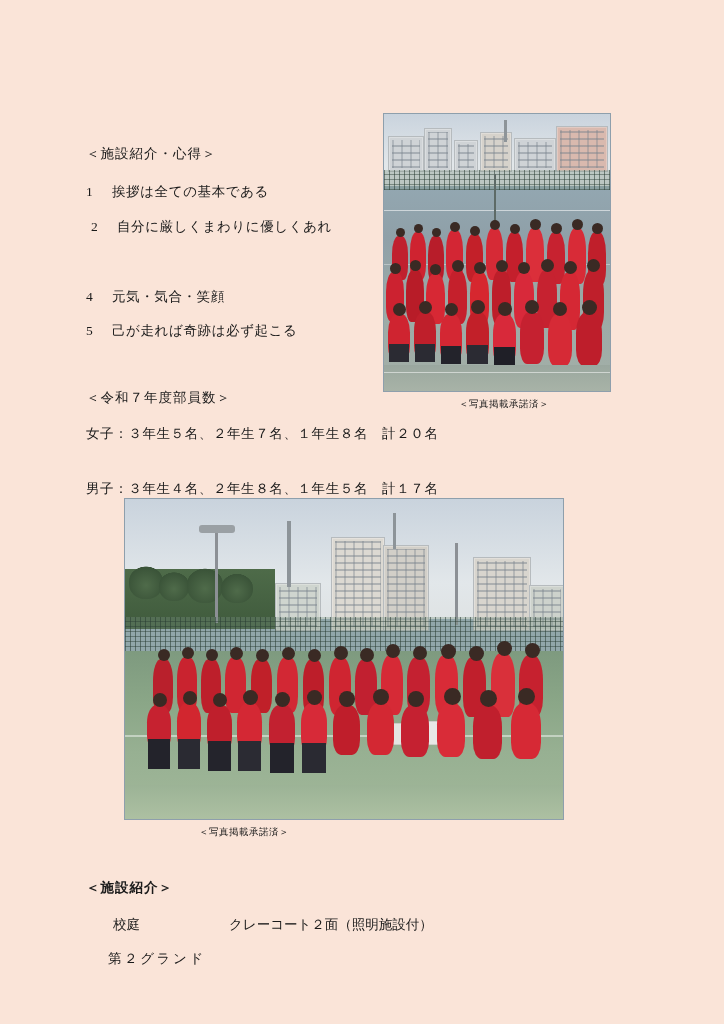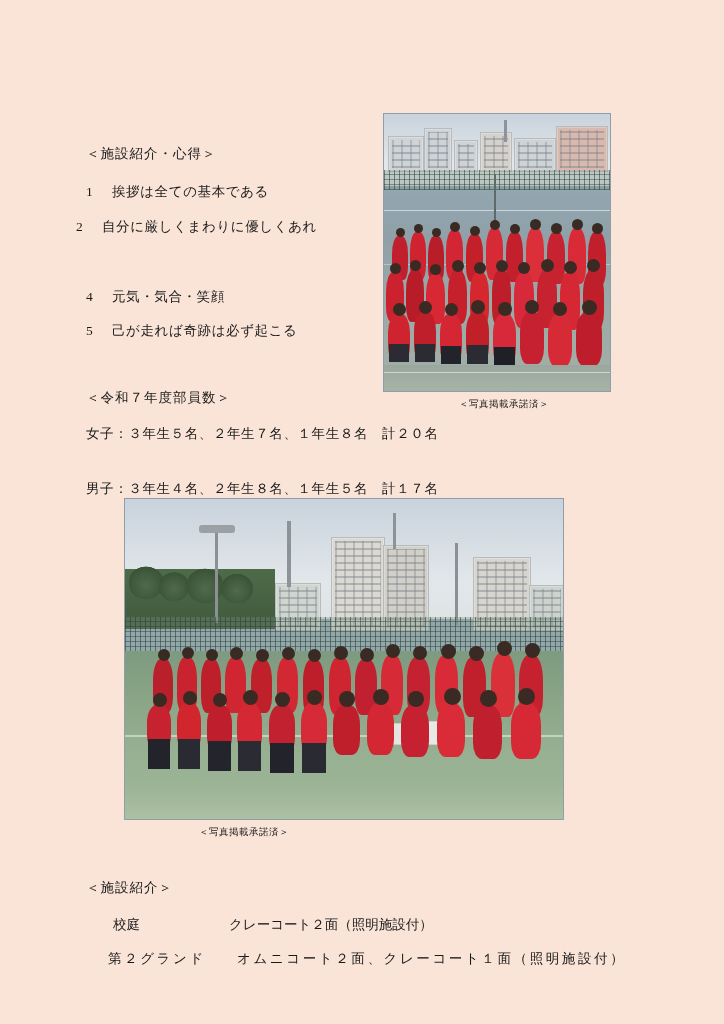--- a/index.html
+++ b/index.html
@@ -144,21 +144,21 @@
 
 <div class="page">
 
 
 
   <div class="sub-heading" style="top:145px; left:86px;">＜施設紹介・心得＞</div>
 
   <div class="body-line" style="top:183px; left:86px;">
     <span class="num">1</span><span>挨拶は全ての基本である</span>
   </div>
-  <div class="body-line" style="top:218px; left:76px;">
+  <div class="body-line" style="top:218px; left:91px;">
     <span class="num">2</span><span>自分に厳しくまわりに優しくあれ</span>
   </div>
   <div class="body-line" style="top:288px; left:86px;">
     <span class="num">4</span><span>元気・気合・笑顔</span>
   </div>
   <div class="body-line" style="top:322px; left:86px;">
     <span class="num">5</span><span>己が走れば奇跡は必ず起こる</span>
   </div>
 
   <div class="sub-heading" style="top:389px; left:86px;">＜令和７年度部員数＞</div>
@@ -350,21 +350,20 @@
       <div class="p" style="left:348px; top:56px; width:29px; height:54px; background:#c01f2d;"></div>
       <div class="head" style="left:355px; top:41px; width:17px; height:17px;"></div>
       <div class="p" style="left:386px; top:54px; width:30px; height:56px; background:#d62935;"></div>
       <div class="head" style="left:393px; top:39px; width:17px; height:17px;"></div>
     </div>
 
     <div style="position:absolute; left:0; right:0; bottom:0; height:34px; background:linear-gradient(#9cb396,#adc0a2);"></div>
   </div>
   <div class="photo-caption" style="top:826px; left:199px;">＜写真掲載承諾済＞</div>
 
-  <div class="sub-heading" style="top:879px; left:86px;">＜施設紹介＞</div>
+  <div class="sub-heading" style="top:879px; left:86px;font-weight:bold;">＜施設紹介＞</div>
 
   <div class="fac-line" style="top:916px; left:113px;">校庭</div>
   <div class="fac-line" style="top:916px; left:229px;">クレーコート２面（照明施設付）</div>
 
   <div class="fac-line fac-wide" style="top:950px; left:108px;">第２グランド</div>
-  <div class="fac-line fac-wide" style="top:950px; left:237px;">オムニコート２面、クレーコート１面（照明施設付）</div>
 
 </div>
 
 </body></html>

